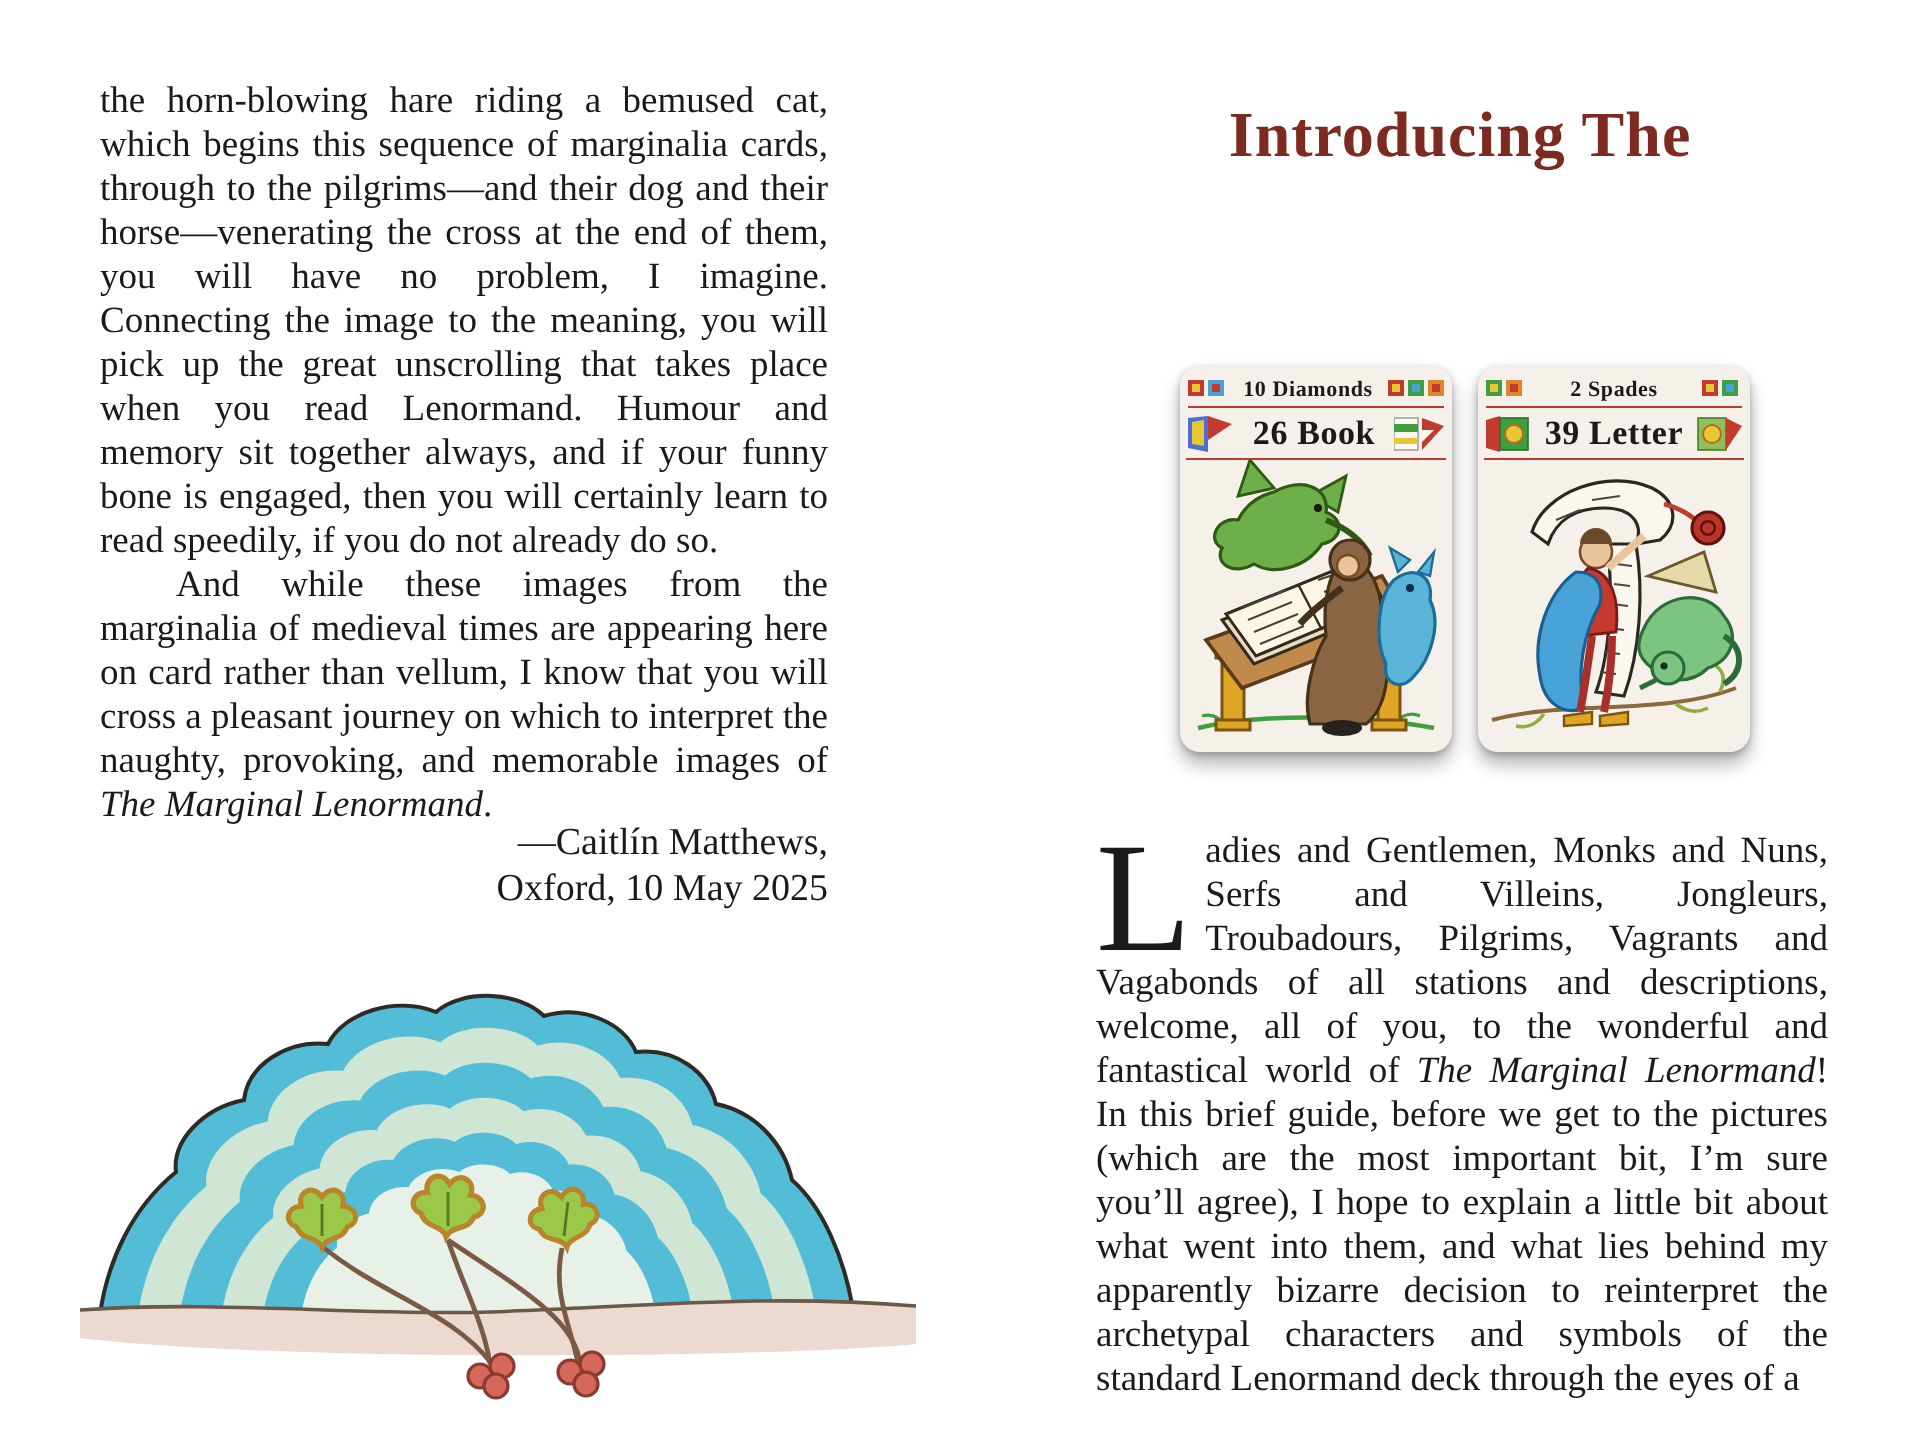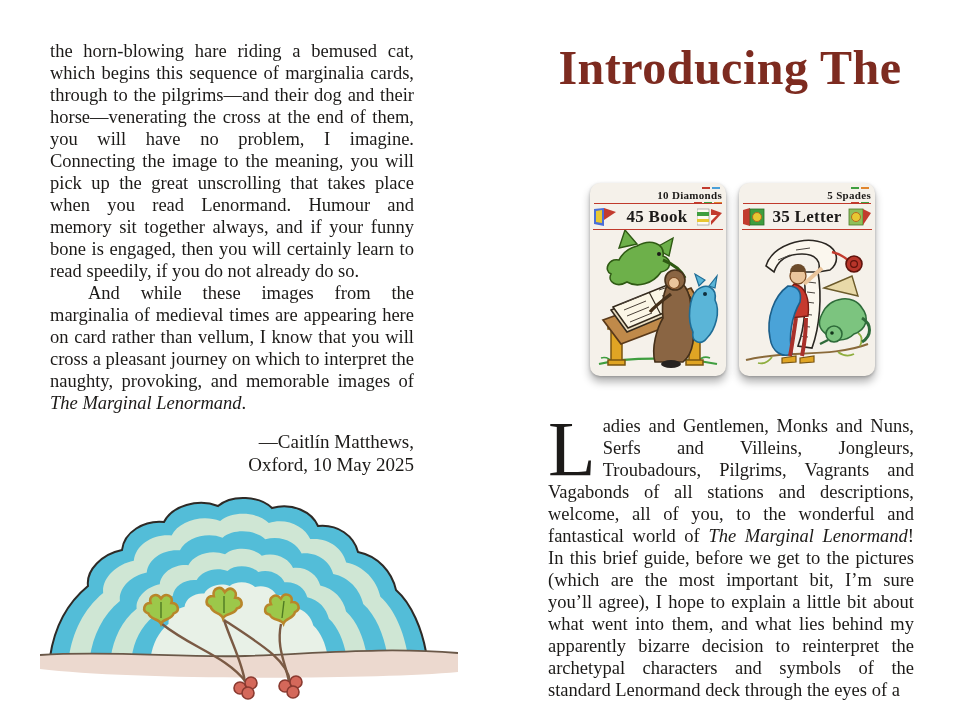--- a/index.html
+++ b/index.html
@@ -5,35 +5,35 @@
   html,body{margin:0;padding:0;background:#ffffff;}
   #canvas{position:relative;width:960px;height:720px;background:#ffffff;overflow:hidden;
           font-family:"Liberation Serif", serif;color:#1c1a18;}
 
   
   .left-text{position:absolute;left:50px;top:40px;width:364px;font-size:18.5px;
              line-height:22px;text-align:justify;}
   .left-text p{margin:0;}
   .para2{text-indent:38px;}
   .it{font-style:italic;}
-  .signature{position:absolute;left:50px;top:430px;width:364px;text-align:right;
+  .signature{position:absolute;left:50px;top:410px;width:364px;text-align:right;
              font-size:19px;line-height:23px;}
 
   .left-art{position:absolute;left:40px;top:492px;width:418px;height:226px;}
 
   
   .page-title{position:absolute;left:520px;top:44px;width:420px;text-align:center;
-              color:#7d2b20;font-weight:bold;font-size:48px;line-height:47px;
+              color:#7d2b20;font-weight:bold;font-size:32px;line-height:47px;
               letter-spacing:.5px;}
   .cards{position:absolute;left:590px;top:183px;display:flex;gap:13px;}
   .card{width:136px;height:193px;background:#f5f1ea;border-radius:10px;
         box-shadow:0 6px 9px rgba(0,0,0,.30),0 1px 3px rgba(0,0,0,.22);
         overflow:hidden;}
   .suit-row{height:17px;margin:3px 4px 0 4px;border-bottom:1px solid #c0392b;
-            display:flex;align-items:flex-end;justify-content:space-between;flex-direction:column;}
+            display:flex;align-items:center;justify-content:space-between;}
   .suit-label{font-size:11px;font-weight:bold;letter-spacing:.3px;white-space:nowrap;}
   .name-row{height:25px;margin:0 3px;border-bottom:1px solid #c0392b;
             display:flex;align-items:center;justify-content:space-between;}
   .name-label{font-size:17px;font-weight:bold;letter-spacing:.3px;white-space:nowrap;}
   .card-art{display:block;margin:0 auto;}
 
   .right-text{position:absolute;left:548px;top:396px;width:366px;font-size:18.5px;
               line-height:22px;text-align:justify;}
   .dropcap{float:left;font-size:78px;line-height:62px;padding:3px 7px 0 0;
            font-weight:normal;}
@@ -140,21 +140,21 @@
           <rect x="20" y="1" width="8" height="8" fill="#e0862e"></rect>
             <rect x="22" y="3" width="4" height="4" fill="#c23b2e"></rect>
         </svg>
       </div>
       <div class="name-row">
         <svg width="24" height="20">
           <polygon points="1,2 11,1 11,19 1,17" fill="#4a6fd8"></polygon>
           <polygon points="11,1 23,5 11,13" fill="#c23b2e"></polygon>
           <polygon points="3,4 9,3 9,16 3,15" fill="#e8c832"></polygon>
         </svg>
-        <span class="name-label">45 Book</span>
+        <span class="name-label">26 Book</span>
         <svg width="26" height="20">
           <rect x="0" y="2" width="12" height="16" fill="#fdfaf2" stroke="#888" stroke-width="0.6"></rect>
           <rect x="0" y="5" width="12" height="4" fill="#3f9e3f"></rect>
             <rect x="0" y="12" width="12" height="3" fill="#e8c832"></rect>
           <polygon points="14,2 25,6 14,18" fill="#c23b2e"></polygon>
             <polygon points="14,8 20,8 14,14" fill="#fdfaf2"></polygon>
         </svg>
       </div>
       <svg class="card-art" width="130" height="144" viewBox="0 0 130 144">
 
@@ -210,35 +210,35 @@
     </div>
 
     <div class="card">
       <div class="suit-row">
         <svg width="20" height="11">
           <rect x="0" y="1" width="8" height="8" fill="#3f9e3f"></rect>
             <rect x="2" y="3" width="4" height="4" fill="#e8c832"></rect>
           <rect x="10" y="1" width="8" height="8" fill="#e0862e"></rect>
             <rect x="12" y="3" width="4" height="4" fill="#c23b2e"></rect>
         </svg>
-        <span class="suit-label">5 Spades</span>
+        <span class="suit-label">2 Spades</span>
         <svg width="20" height="11">
           <rect x="0" y="1" width="8" height="8" fill="#c23b2e"></rect>
             <rect x="2" y="3" width="4" height="4" fill="#e8c832"></rect>
           <rect x="10" y="1" width="8" height="8" fill="#3f9e3f"></rect>
             <rect x="12" y="3" width="4" height="4" fill="#4aa0d8"></rect>
         </svg>
       </div>
       <div class="name-row">
         <svg width="26" height="20">
           <polygon points="1,3 8,1 8,19 1,17" fill="#c23b2e"></polygon>
           <rect x="8" y="2" width="14" height="16" fill="#3f9e3f" stroke="#2a6e2a" stroke-width="0.8"></rect>
           <circle cx="15" cy="10" r="4.5" fill="#e8c832" stroke="#b86a20" stroke-width="1"></circle>
         </svg>
-        <span class="name-label">35 Letter</span>
+        <span class="name-label">39 Letter</span>
         <svg width="26" height="20">
           <rect x="3" y="2" width="14" height="16" fill="#8fbf5a" stroke="#4a7a2a" stroke-width="0.8"></rect>
           <circle cx="10" cy="10" r="4.5" fill="#e8c832" stroke="#b86a20" stroke-width="1"></circle>
           <polygon points="17,2 25,6 17,18" fill="#c23b2e"></polygon>
         </svg>
       </div>
       <svg class="card-art" width="130" height="144" viewBox="0 0 130 144">
 
         <path d="M4,130 C40,120 90,128 126,114" fill="none" stroke="#8a6a3a" stroke-width="2"></path>
         <path d="M30,127 q-6,8 -14,6 M96,122 q8,6 16,2 M118,116 q4,-9 -2,-13" fill="none" stroke="#8fae3f" stroke-width="1.8"></path>

